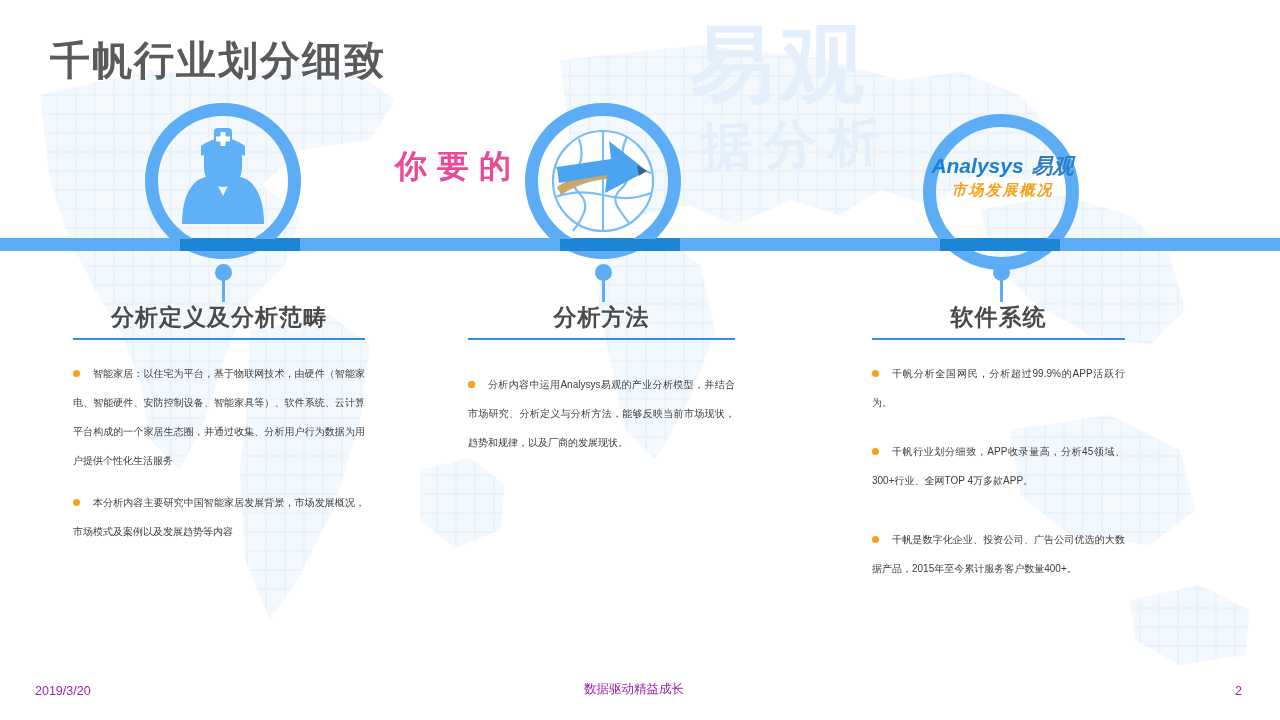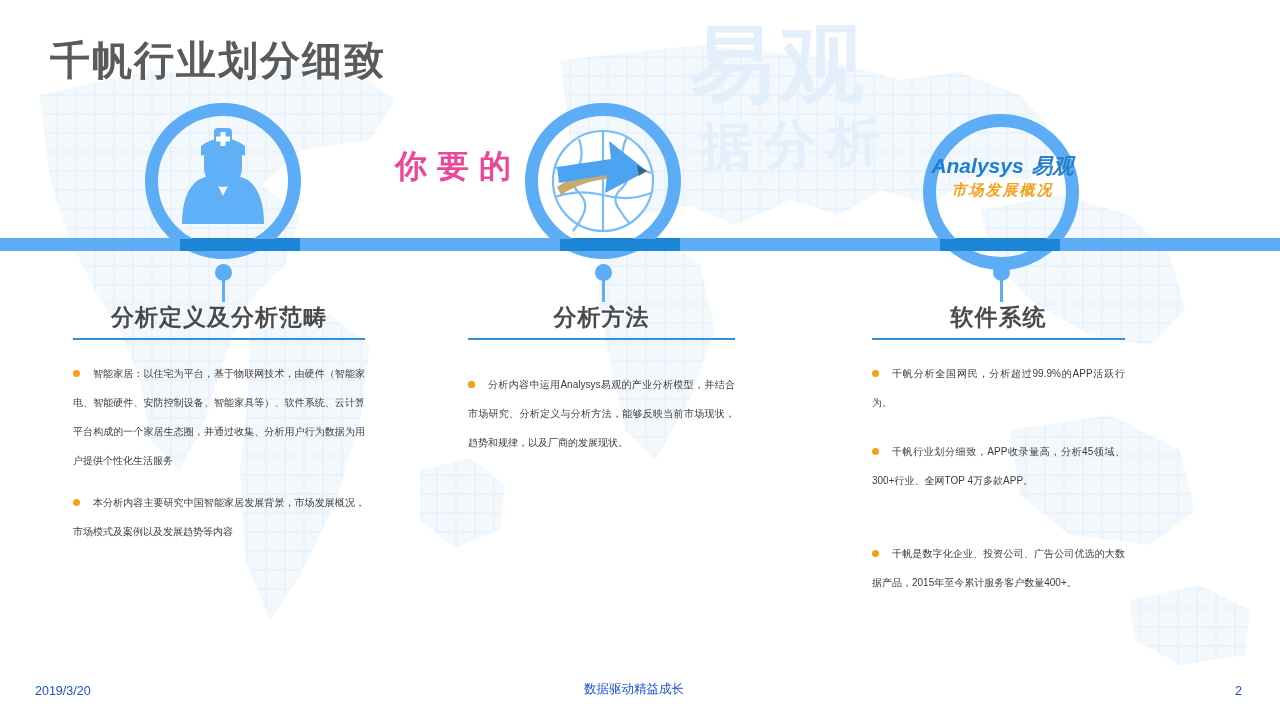--- a/index.html
+++ b/index.html
@@ -81,21 +81,21 @@
     line-height:1;
     font-style:italic;
   }
   .logo-main .cn{color:#2a7fc9;margin-left:8px;}
   .logo-sub{
     font-size:15px;color:#f5a01e;font-weight:bold;letter-spacing:2px;
     margin-top:6px;font-style:italic;line-height:1;
   }
 
   
-  .footer{position:absolute;bottom:22px;font-size:12.5px;color:#1d4ed8;}
+  .footer{position:absolute;bottom:22px;font-size:12.5px;color:#a21caf;}
   .foot-left{left:35px;}
   .foot-center{left:0;width:1268px;text-align:center;}
   .foot-right{right:38px;}
 </style>
 </head>
 <body>
 
 <div id="slide">
 
   <div class="bg-layer">
@@ -232,21 +232,21 @@
   </div>
 
   <div class="col" style="left:872px;top:302px;width:253px;">
     <div class="col-head">软件系统</div>
     <div class="col-rule"></div>
     <div class="bullets">
       <div class="bullet" style="margin-bottom:20px;">
         <span class="dot"></span>
         <span>千帆分析全国网民，分析超过99.9%的APP活跃行为。</span>
       </div>
-      <div class="bullet" style="margin-bottom:44px;">
+      <div class="bullet" style="margin-bottom:30px;">
         <span class="dot"></span>
         <span>千帆行业划分细致，APP收录量高，分析45领域、300+行业、全网TOP 4万多款APP。</span>
       </div>
       <div class="bullet">
         <span class="dot"></span>
         <span>千帆是数字化企业、投资公司、广告公司优选的大数据产品，2015年至今累计服务客户数量400+。</span>
       </div>
     </div>
   </div>
 

